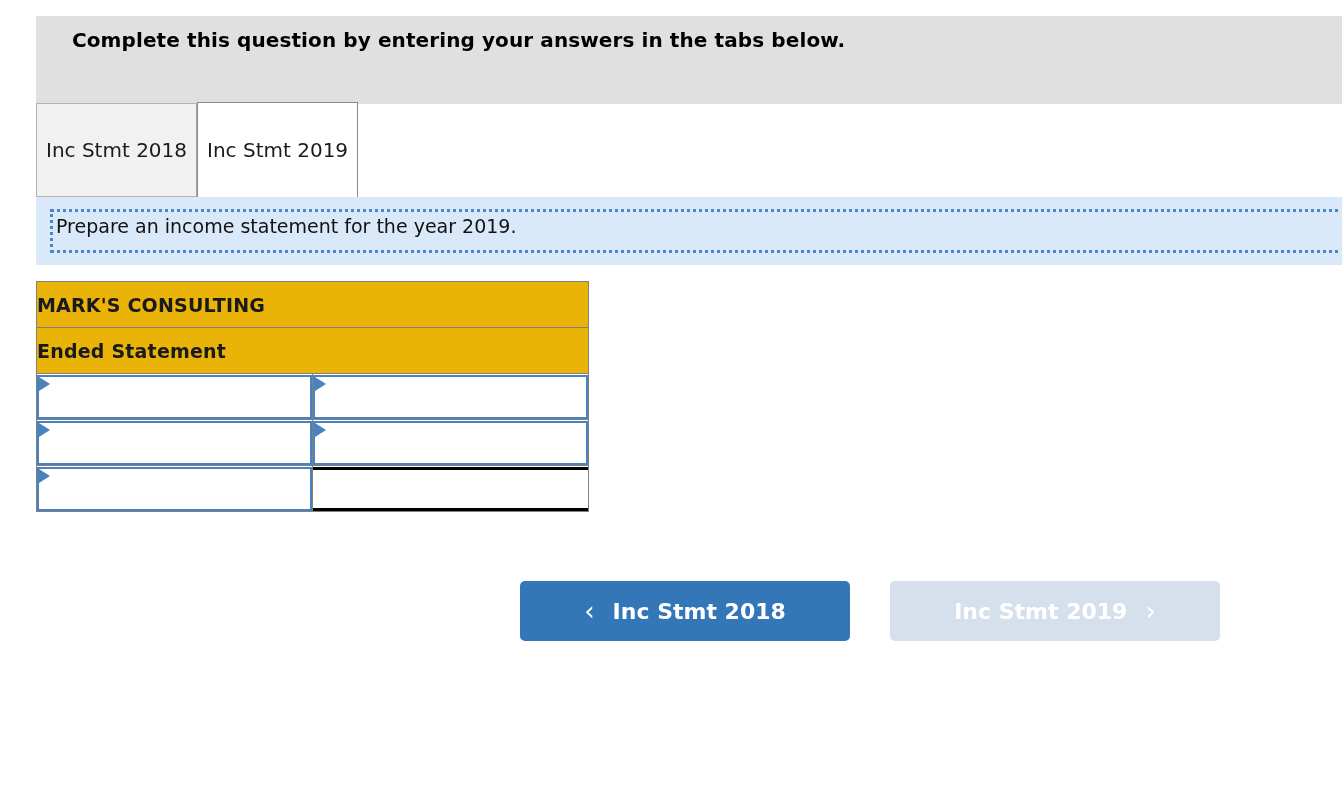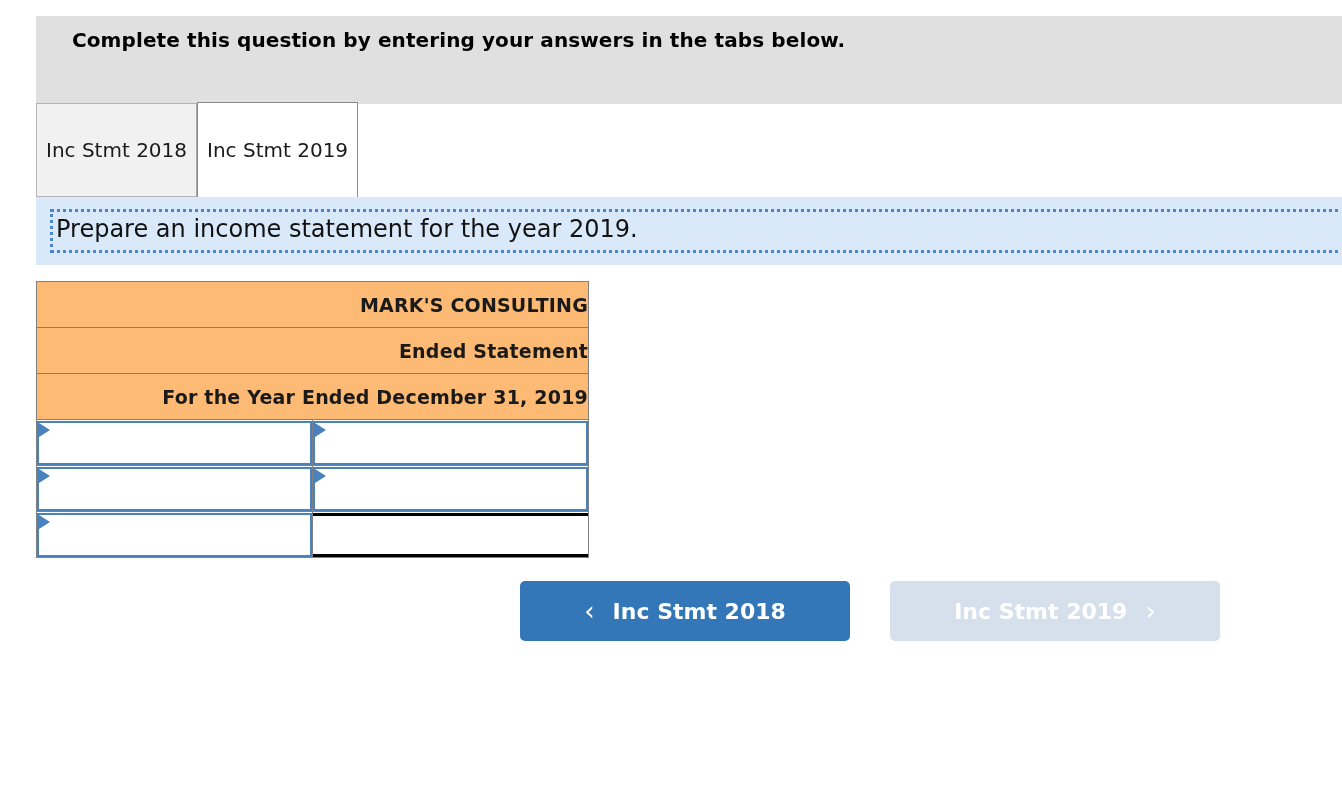--- a/index.html
+++ b/index.html
@@ -88,42 +88,42 @@
     right: -4px;
     height: 44px;
     border-top: 3px dotted #4a86c8;
     border-bottom: 3px dotted #4a86c8;
     border-left: 3px dotted #4a86c8;
   }
   .instruction-text {
     position: absolute;
     left: 20px;
     top: 18px;
-    font-size: 24px;
+    font-size: 19px;
     color: #121212;
     white-space: nowrap;
   }
 
   
   .stmt-table {
     position: absolute;
     left: 36px;
     top: 281px;
     width: 553px;
     border-collapse: collapse;
     table-layout: fixed;
   }
   .stmt-table td {
     border: 1px solid #808080;
     padding: 0;
     height: 46px;
   }
   td.hdr {
-    background: #fdba74;
-    text-align: right;
+    background: #eab308;
+    text-align: left;
     font-size: 19px;
     font-weight: bold;
     color: #1a1a1a;
     letter-spacing: 0.2px;
   }
   td.cell-label { width: 384px; }
   td.cell-amount { width: 169px; }
 
   .inputbox {
     position: relative;
@@ -235,23 +235,20 @@
   <div class="instruction-text">Prepare an income statement for the year 2019.</div>
 </div>
 
 <table class="stmt-table">
   <tbody>
       <tr>
     <td class="hdr" colspan="2">MARK'S CONSULTING</td>
   </tr>
   <tr>
     <td class="hdr" colspan="2">Ended Statement</td>
-  </tr>
-  <tr>
-    <td class="hdr" colspan="2">For the Year Ended December 31, 2019</td>
   </tr>
 
   <tr>
     <td class="cell-label">
       <div class="inputbox">
         <span class="tri"></span>
         <input type="text" value="" style="">
       </div>
     </td>
     <td class="cell-amount">

